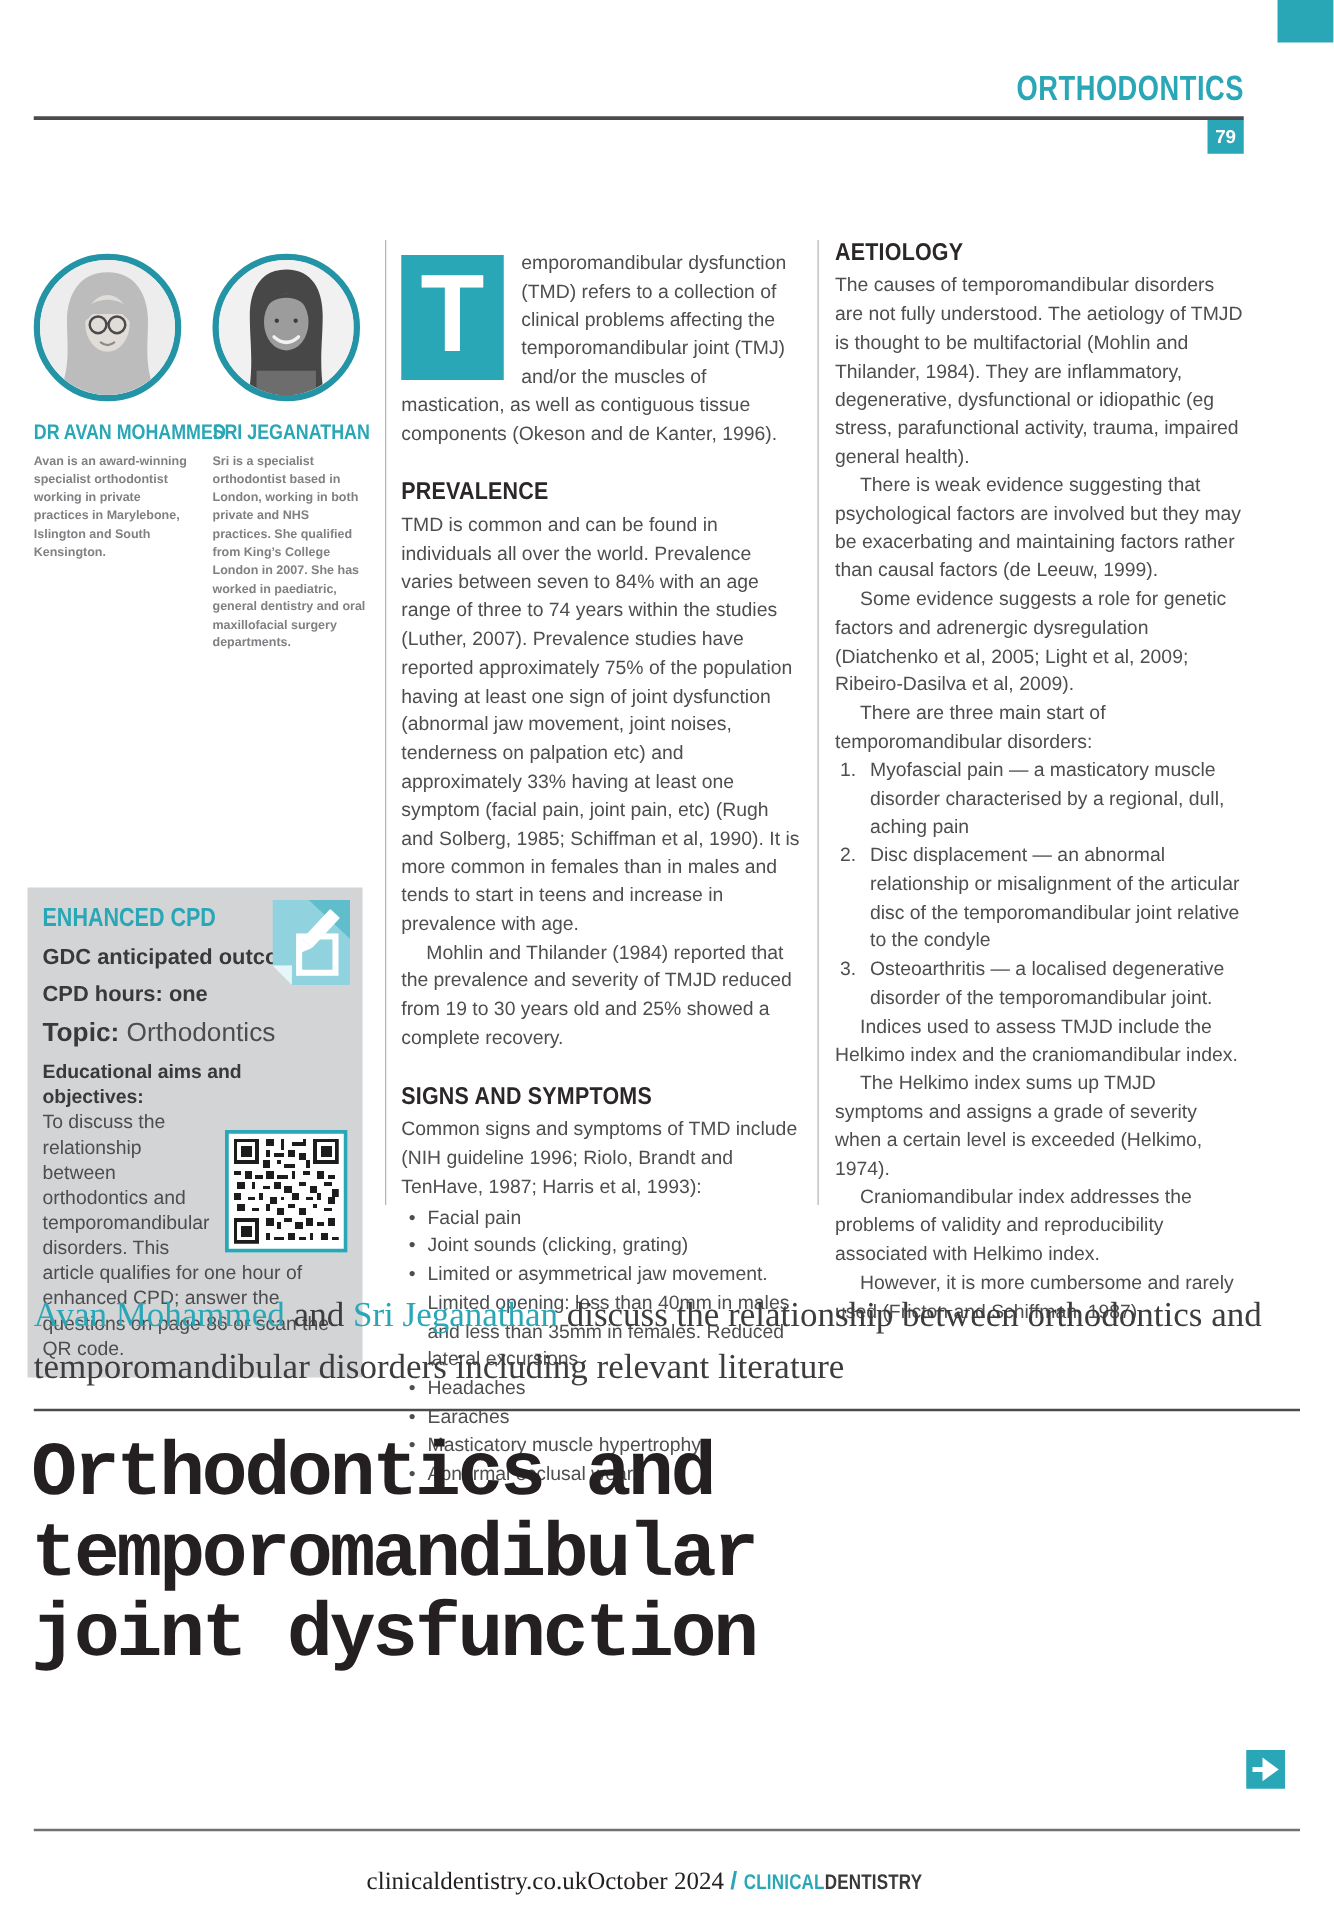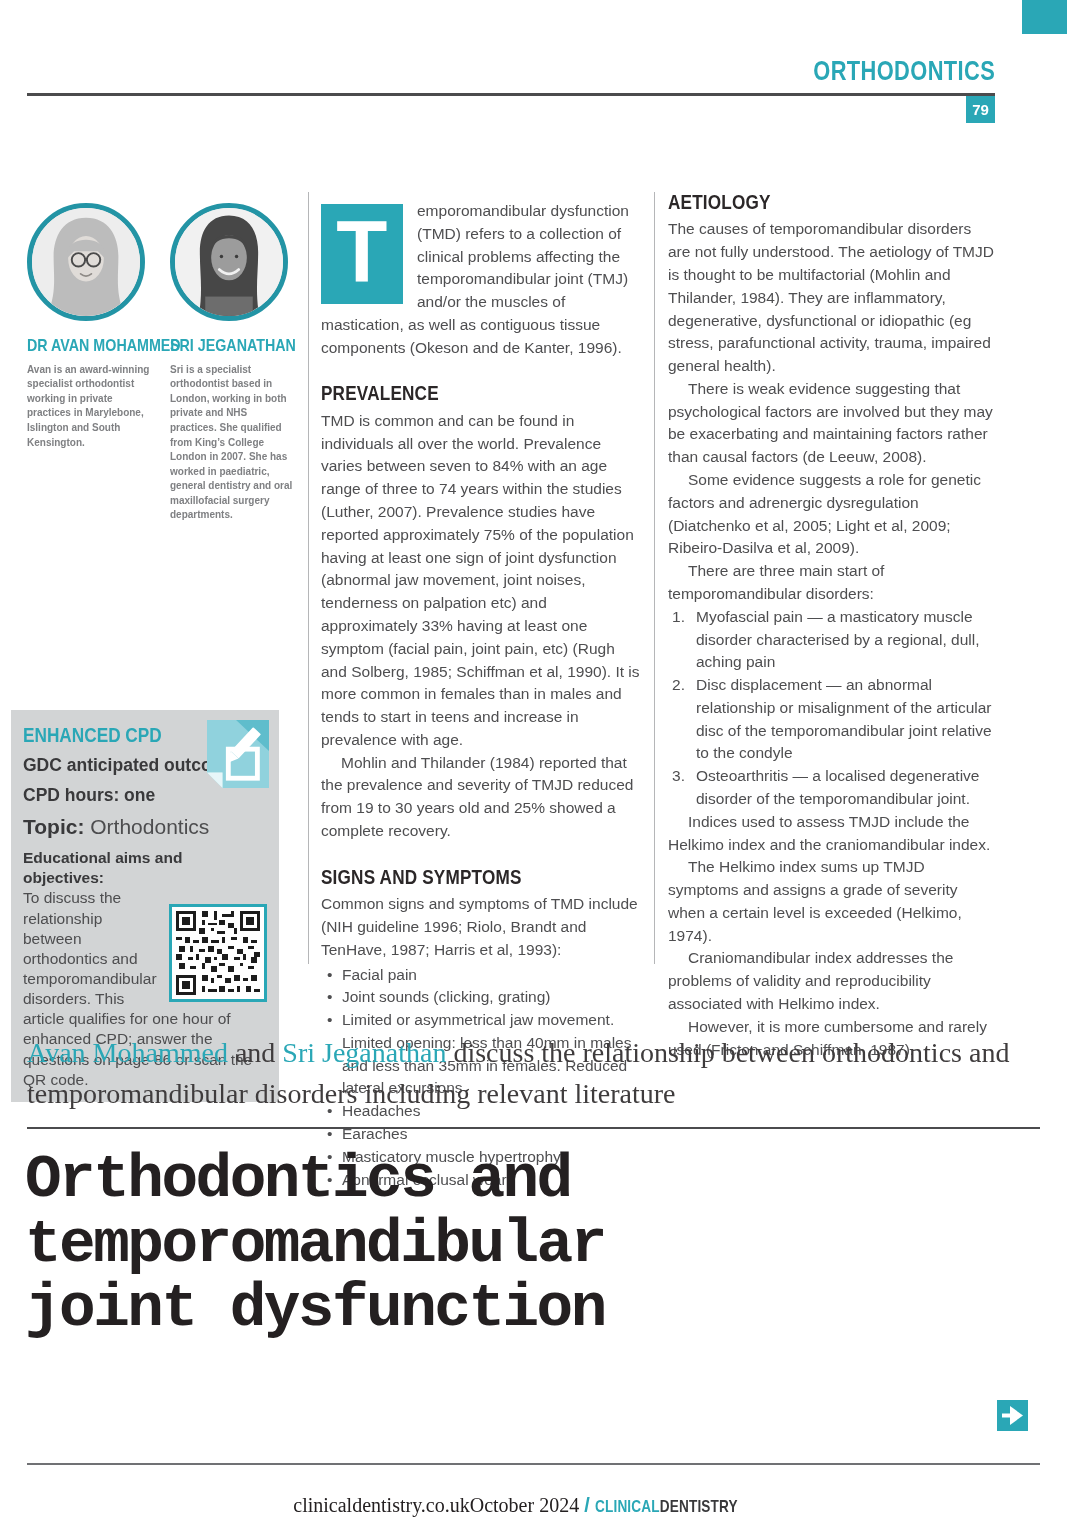--- a/index.html
+++ b/index.html
@@ -45,21 +45,21 @@
     margin-top:15px; color:#2aa7b6; font-weight:bold; font-size:17px; line-height:1.15;
   }
   .author-name span { display:inline-block; transform:scaleX(0.84); transform-origin:left center; white-space:nowrap; }
   .author-bio {
     margin-top:7px; color:#7f8083; font-weight:bold; font-size:10px; line-height:1.46;
     font-stretch:condensed;
   }
 
   
   .cpd-box {
-    position:absolute; left:11px; top:710px; width:268px; min-height:276px;
+    position:absolute; left:22px; top:710px; width:268px; min-height:276px;
     background:#d2d4d5; padding:13px 12px 12px 12px;
   }
   .cpd-pencil { position:absolute; right:10px; top:10px; width:62px; height:68px; }
   .cpd-pencil svg { width:100%; height:100%; display:block; }
   .cpd-title { color:#2aa7b6; font-weight:bold; font-size:21px; line-height:1.1; }
   .cpd-title span { display:inline-block; transform:scaleX(0.82); transform-origin:left center; }
   .cpd-bold-line { color:#39393b; font-weight:bold; font-size:17.5px; margin-top:9px; line-height:1.2; font-stretch:condensed; }
   .cpd-topic { margin-top:9px; font-size:21px; color:#4d4d4f; font-stretch:condensed; }
   .cpd-topic .lbl { font-weight:bold; color:#39393b; }
   .cpd-aims { margin-top:9px; font-size:15.5px; color:#4d4d4f; line-height:1.3; font-stretch:condensed; }
@@ -310,21 +310,21 @@
         <li>Masticatory muscle hypertrophy</li>
         <li>Abnormal occlusal wear.</li>
       </ul>
     </div>
   </div>
 
   <div class="col-right body-text">
     <div>
       <div class="col-heading"><span>AETIOLOGY</span></div>
       <p>The causes of temporomandibular disorders are not fully understood. The aetiology of TMJD is thought to be multifactorial (Mohlin and Thilander, 1984). They are inflammatory, degenerative, dysfunctional or idiopathic (eg stress, parafunctional activity, trauma, impaired general health).</p>
-      <p>There is weak evidence suggesting that psychological factors are involved but they may be exacerbating and maintaining factors rather than causal factors (de Leeuw, 2008).</p>
+      <p>There is weak evidence suggesting that psychological factors are involved but they may be exacerbating and maintaining factors rather than causal factors (de Leeuw, 1999).</p>
       <p>Some evidence suggests a role for genetic factors and adrenergic dysregulation (Diatchenko et al, 2005; Light et al, 2009; Ribeiro-Dasilva et al, 2009).</p>
       <p>There are three main start of temporomandibular disorders:</p>
       <ol class="tmd-types">
         <li>Myofascial pain — a masticatory muscle disorder characterised by a regional, dull, aching pain</li>
         <li>Disc displacement — an abnormal relationship or misalignment of the articular disc of the temporomandibular joint relative to the condyle</li>
         <li>Osteoarthritis — a localised degenerative disorder of the temporomandibular joint.</li>
       </ol>
       <p style="text-indent:20px;">Indices used to assess TMJD include the Helkimo index and the craniomandibular index.</p>
       <p>The Helkimo index sums up TMJD symptoms and assigns a grade of severity when a certain level is exceeded (Helkimo, 1974).</p>
       <p>Craniomandibular index addresses the problems of validity and reproducibility associated with Helkimo index.</p>

